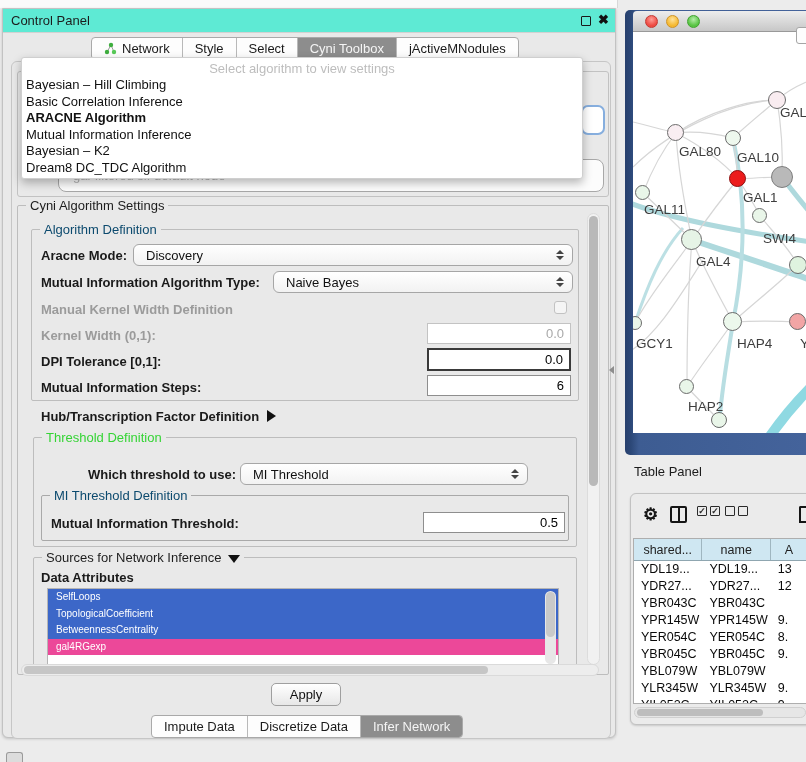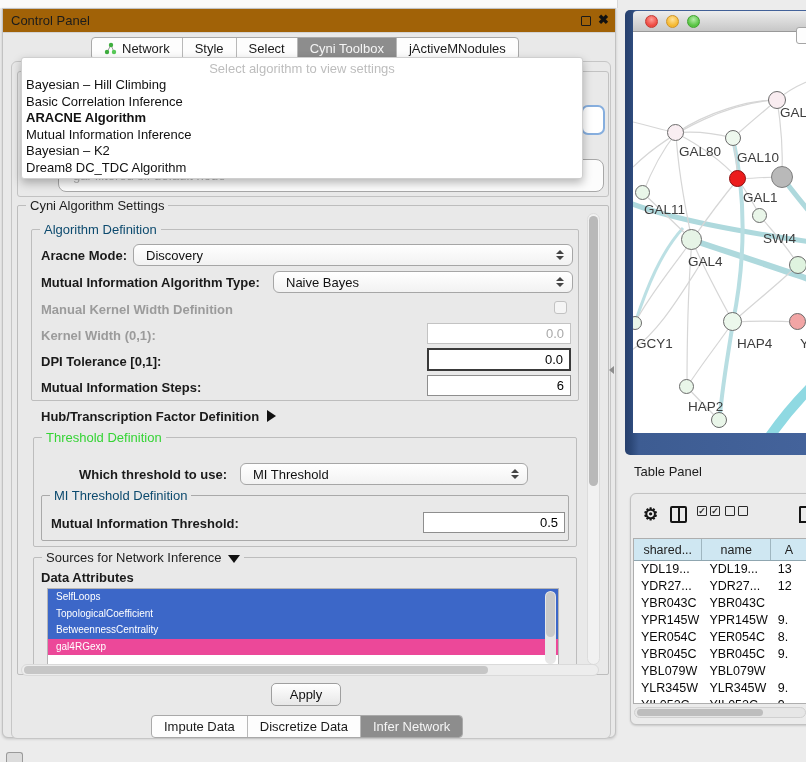--- a/index.html
+++ b/index.html
@@ -5,21 +5,21 @@
   * { margin:0; padding:0; box-sizing:border-box; }
   html,body { width:806px; height:762px; }
   body { font-family:"Liberation Sans", sans-serif; background:#ececec; overflow:hidden; }
   .abs { position:absolute; }
   #app { position:relative; width:806px; height:762px; background:#ececec; overflow:hidden; }
 
   
   .top-strip { left:0; top:0; width:618px; height:8px; background:#fafafa; border-right:1px solid #d8d8d8; }
   #control-panel { left:2px; top:8px; width:614px; height:730px; background:#e9e9e9;
     border:1px solid #c2c2c2; border-radius:0 0 6px 6px; box-shadow:0 1px 3px rgba(0,0,0,.18); }
-  .cp-titlebar { left:0; top:0; width:100%; height:24px; background:#a16207; border-bottom:1px solid #d2d2d2; }
+  .cp-titlebar { left:0; top:0; width:100%; height:24px; background:#5eead4; border-bottom:1px solid #d2d2d2; }
   .cp-title { left:8px; top:4px; font-size:13px; color:#1c1c1c; }
   .float-icon { right:24px; top:7px; width:10px; height:10px; border:1.6px solid #1a1a1a; border-radius:1px; }
   .close-icon { right:6px; top:3px; font-size:13px; font-weight:bold; color:#111; }
 
   
   .seg { display:flex; background:#fdfdfd; border:1px solid #a9a9a9; border-radius:4px; overflow:hidden; height:23px; }
   .seg .tab { display:flex; align-items:center; justify-content:center; font-size:13px; color:#1a1a1a;
     border-right:1px solid #b9b9b9; padding:2px 12px; white-space:nowrap; }
   .seg .tab:last-child { border-right:none; }
   .seg .tab.sel { background:#8d8d8d; color:#f5f5f5; }
@@ -212,21 +212,21 @@
     <span class="lbl" style="left:38px; top:345px;">DPI Tolerance [0,1]:</span>
     <div class="tfield strong" style="left:424px; top:339px; width:144px; height:23px;">0.0</div>
     <span class="lbl" style="left:38px; top:371px;">Mutual Information Steps:</span>
     <div class="tfield" style="left:424px; top:366px; width:144px;">6</div>
 
     <span class="lbl" style="left:38px; top:400px;"><span>Hub/Transcription Factor Definition</span><i class="tri-right"></i></span>
 
     <div class="group" style="left:30px; top:428px; width:544px; height:110px;">
       <span class="gtitle t-green">Threshold Definition</span>
     </div>
-    <span class="lbl" style="left:76px; top:458px;">Which threshold to use:</span>
+    <span class="lbl" style="left:85px; top:458px;">Which threshold to use:</span>
     <div class="combo" style="left:237px; top:454px; width:288px;">
       <span class="val">MI Threshold</span>
       <span class="arrows">
           <i class="up"></i>
           <i class="dn"></i>
         </span>
     </div>
     <div class="group" style="left:38px; top:486px; width:528px; height:46px; border-color:#a9a9a9;">
       <span class="gtitle t-blue">MI Threshold Definition</span>
     </div>
@@ -330,21 +330,21 @@
       <div class="node" style="left:156px; top:281px; width:17px; height:17px; background:#f2a5a5;"></div>
       <div class="node" style="left:46px;  top:347px; width:15px; height:15px; background:#e9f6e9;"></div>
       <div class="node" style="left:78px;  top:380px; width:16px; height:16px; background:#e9f6e9;"></div>
       
       <div class="nlabel" style="left:147px; top:73px;">GAL</div>
       <div class="nlabel" style="left:46px;  top:112px;">GAL80</div>
       <div class="nlabel" style="left:104px; top:118px;">GAL10</div>
       <div class="nlabel" style="left:110px; top:158px;">GAL1</div>
       <div class="nlabel" style="left:11px;  top:170px;">GAL11</div>
       <div class="nlabel" style="left:130px; top:199px;">SWI4</div>
-      <div class="nlabel" style="left:55px;  top:222px;">GAL4</div>
+      <div class="nlabel" style="left:63px;  top:222px;">GAL4</div>
       <div class="nlabel" style="left:3px;   top:304px;">GCY1</div>
       <div class="nlabel" style="left:104px; top:304px;">HAP4</div>
       <div class="nlabel" style="left:167px; top:304px;">Y</div>
       <div class="nlabel" style="left:55px;  top:367px;">HAP2</div>
     </div>
   </div>
   <div class="abs nw-minimap"></div>
 
   <span class="abs tp-title">Table Panel</span>
   <div class="abs tp-panel">

